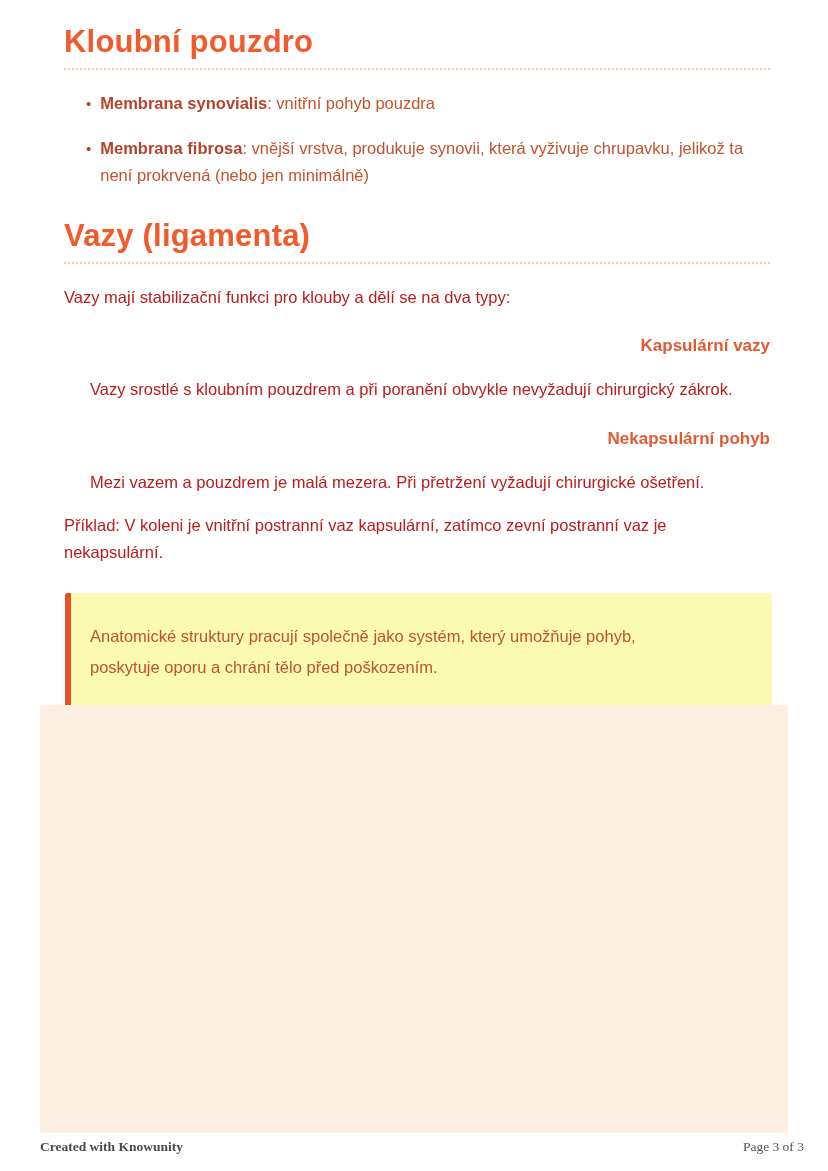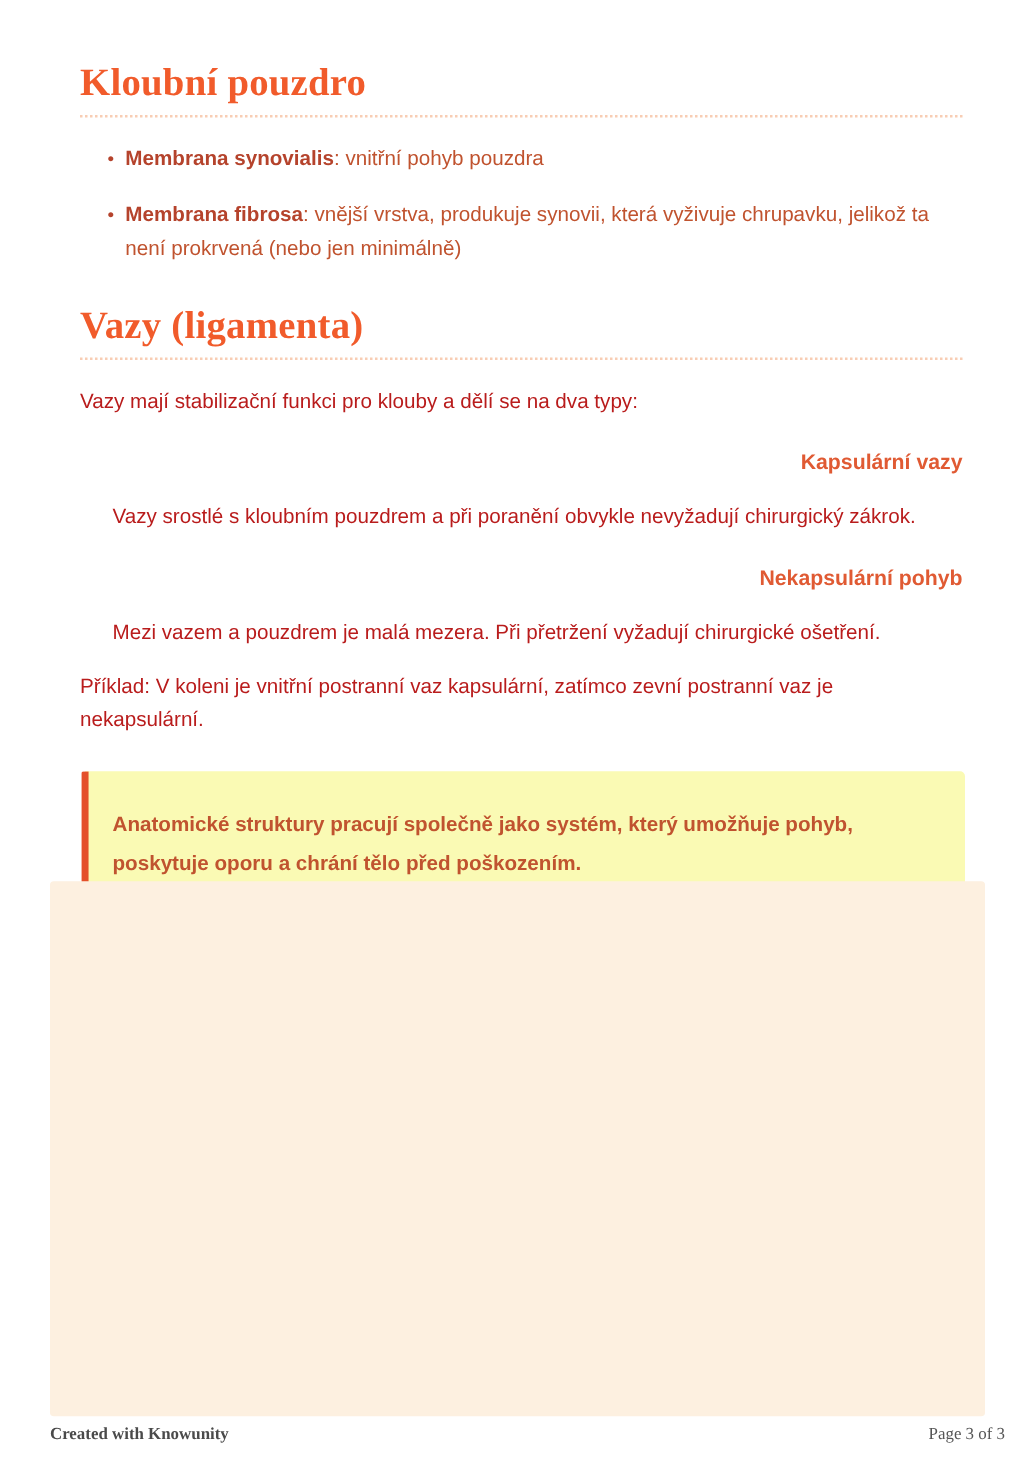--- a/index.html
+++ b/index.html
@@ -8,29 +8,29 @@
     width: 828px;
     height: 1171px;
     background: #ffffff;
     overflow: hidden;
     font-family: "Liberation Sans", sans-serif;
   }
   .content {
     padding: 0 58px 0 64px;
   }
   .h1 {
-    margin: 48px 0 0 0;
+    margin: 24px 0 0 0;
     font-size: 31px;
     line-height: 1.16;
     font-weight: bold;
     color: #f15b2b;
     letter-spacing: 0.2px;
     padding-bottom: 8px;
     border-bottom: 2px dotted #f8cdb4;
-    font-family: Liberation Serif, serif;
+    font-family: Liberation Sans, sans-serif;
   }
   .h1.second { margin-top: 28px; }
   .bullet-list {
     margin: 20px 0 0 0;
     padding: 0 0 0 22px;
     list-style: none;
   }
   .bullet-item {
     display: flex;
     align-items: flex-start;
@@ -73,21 +73,20 @@
     border-left: 6px solid #e4502a;
     border-radius: 2px 4px 4px 2px;
     padding: 28px 24px 28px 19px;
   }
   .callout-text {
     margin: 0;
     font-size: 16.5px;
     line-height: 1.9;
     color: #c0532f;
     max-width: 600px;
-    font-weight: bold;
   }
   .image-block {
     position: absolute;
     left: 40px;
     top: 705px;
     width: 748px;
     height: 428px;
     background: #fdf0e0;
     border-radius: 3px;
   }

